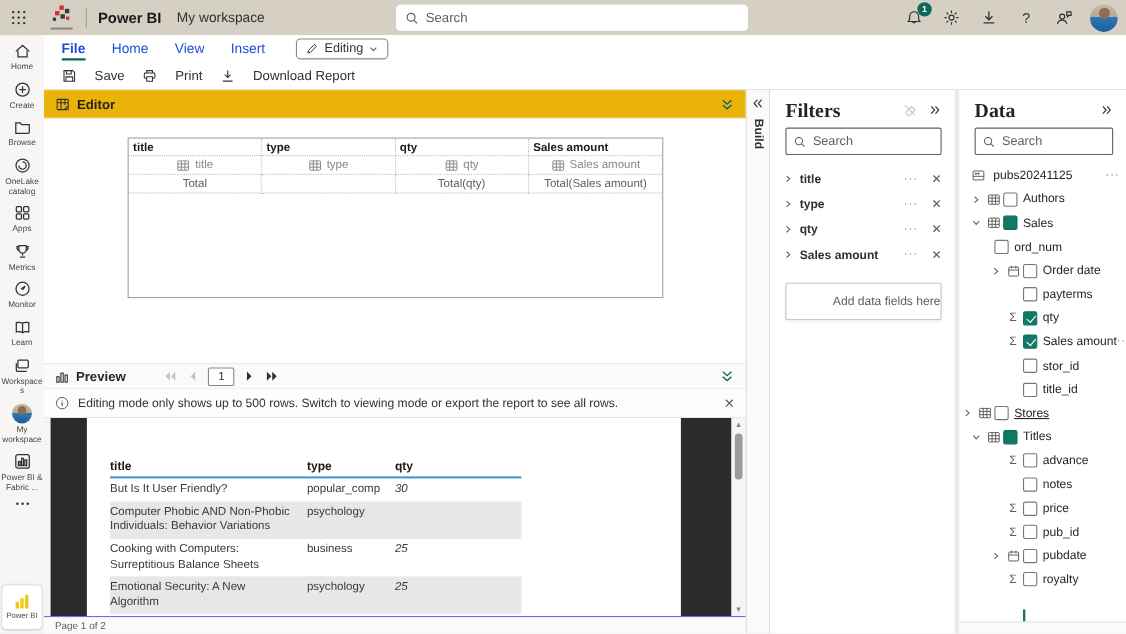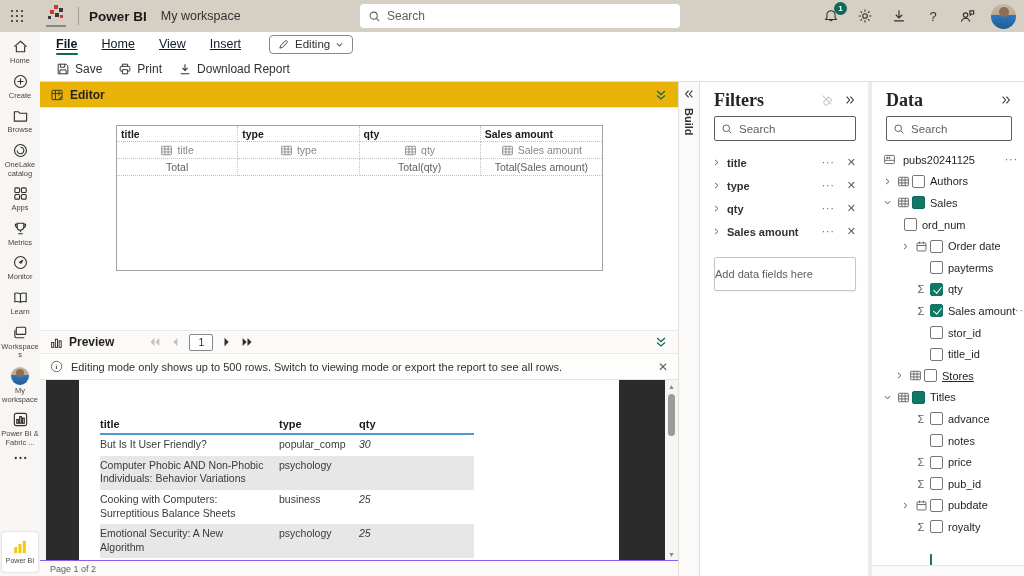--- a/index.html
+++ b/index.html
@@ -31,26 +31,26 @@
   #rail { position:absolute; left:0; top:32px; width:40px; height:544px; background:#f7f6f4; display:flex; flex-direction:column; align-items:center; padding-top:6px; }
   .rail-item { width:38px; display:flex; flex-direction:column; align-items:center; gap:2px; margin-bottom:7px; color:#323130; cursor:pointer; }
   .rail-lbl { font-size:7.5px; color:#484644; text-align:center; line-height:1.15; width:38px; word-wrap:break-word; }
   .rail-ava { width:18px; height:18px; border-radius:50%; background:linear-gradient(180deg,#c9b9a4 0%,#b7a894 45%,#2e77b8 46%,#1f5d96 100%); position:relative; overflow:hidden; }
   .rail-ava::before { content:""; position:absolute; left:5px; top:2px; width:8px; height:8px; border-radius:50%; background:#8c6e55; }
   #rail-bottom { margin-top:auto; margin-bottom:4px; width:36px; height:40px; background:#fff; border-radius:4px; box-shadow:0 0 2px rgba(0,0,0,.25); display:flex; flex-direction:column; align-items:center; justify-content:center; gap:2px; cursor:pointer; }
   #rail-bottom .rail-lbl { font-size:7px; }
 
   
   #menubar { position:absolute; left:40px; top:32px; width:984px; height:24px; background:#fff; display:flex; align-items:center; padding-left:16px; gap:24px; }
-  .menu-tab { font-size:12.5px; color:#0f172a; height:24px; display:flex; align-items:center; cursor:pointer; position:relative;text-decoration:underline; }
+  .menu-tab { font-size:12.5px; color:#1d4ed8; height:24px; display:flex; align-items:center; cursor:pointer; position:relative; }
   .menu-tab.active { font-weight:700; }
   .menu-tab.active::after { content:""; position:absolute; left:0; right:0; bottom:1px; height:2.5px; background:#0c695a; border-radius:2px; }
   #editing-btn { margin-left:4px; height:19px; border:1px solid #8a8886; border-radius:4px; background:#fff; display:flex; align-items:center; gap:5px; padding:0 8px; font-size:11.5px; color:#323130; cursor:pointer; }
   #toolbar { position:absolute; left:40px; top:56px; width:984px; height:26px; background:#fff; border-bottom:1px solid #e1dfdd; display:flex; align-items:center; padding-left:16px; gap:16px; }
-  .tool-btn { display:flex; align-items:center; gap:5px; font-size:12px; color:#323130; cursor:pointer; }
+  .tool-btn { display:flex; align-items:center; gap:16px; font-size:12px; color:#323130; cursor:pointer; }
 
   
   #main { position:absolute; left:40px; top:82px; width:638px; height:494px; background:#fff; }
   #editor-header { position:absolute; left:0; top:0; width:638px; height:26px; background:#eab308; border-bottom:1px solid #eceae7; display:flex; align-items:center; padding:0 10px; gap:6px; }
   .panel-title { font-size:12px; font-weight:700; color:#252423; }
   .collapse-btn { margin-left:auto; cursor:pointer; color:#0c695a; }
   #editor-canvas { position:absolute; left:0; top:26px; width:638px; height:222px; background:#fff; }
   #editor-table { position:absolute; left:76px; top:17px; width:487px; height:146px; border:1px solid #a3a2a0; display:flex; flex-direction:column; }
   .erow { display:grid; grid-template-columns:repeat(4,1fr); }
   .ec { border-right:1px dotted #c3c1bf; border-bottom:1px dotted #c3c1bf; height:16px; display:flex; align-items:center; font-size:10.5px; overflow:hidden; white-space:nowrap; }
@@ -98,21 +98,21 @@
   .panel-head .panel-title { font-size:18px;font-family:Liberation Serif, serif; }
   .panel-head .right { margin-left:auto; display:flex; align-items:center; gap:10px; }
   .searchbox { margin:4px 12px 0 14px; height:25px; border:1px solid #605e5c; border-radius:2px; display:flex; align-items:center; padding:0 6px; gap:6px; color:#605e5c; }
   .searchbox input { border:none; outline:none; width:100%; font-size:11.5px; color:#323130; font-family:inherit; background:transparent; }
   .searchbox input::placeholder { color:#605e5c; }
   #filter-list { margin-top:10px; }
   .filter-row { height:23px; display:flex; align-items:center; padding:0 12px 0 12px; gap:6px; cursor:pointer; }
   .filter-row .f-lbl { font-size:11px; font-weight:600; color:#323130; }
   .filter-row .f-dots { margin-left:auto; color:#605e5c; font-size:10px; letter-spacing:1px; cursor:pointer; }
   .filter-row .f-x { color:#605e5c; font-size:11px; margin-left:6px; cursor:pointer; }
-  #add-fields { margin:14px 12px 0 14px; height:34px; border:1px solid #c8c6c4; border-radius:2px; background:#fff; display:flex; align-items:center; justify-content:flex-start; box-shadow:0 1px 2px rgba(0,0,0,.06); }
+  #add-fields { margin:14px 12px 0 14px; height:34px; border:1px solid #c8c6c4; border-radius:2px; background:#fff; display:flex; align-items:center; justify-content:flex-end; box-shadow:0 1px 2px rgba(0,0,0,.06); }
   #add-fields span { font-size:11px; color:#605e5c; }
 
   #tree { margin-top:8px; position:relative; height:418px; overflow:hidden; }
   .tree-row { height:21.6px; display:flex; align-items:center; cursor:pointer; }
   .tree-row .slot-chev { width:14px; display:flex; justify-content:center; color:#605e5c; flex:none; }
   .tree-row .slot-icon { width:18px; display:flex; justify-content:center; color:#605e5c; flex:none; font-size:11px; }
   .t-lbl { font-size:11px; color:#201f1e; margin-left:5px; white-space:nowrap; }
   .t-dots { margin-left:auto; margin-right:6px; color:#605e5c; font-size:10px; letter-spacing:1px; }
   .cb { width:13px; height:13px; border:1px solid #767674; border-radius:2px; background:#fff; flex:none; position:relative; }
   .cb.checked { background:#117865; border-color:#117865; }
@@ -749,21 +749,21 @@
     <span class="t-lbl">stor_id</span>
 
   </div>
   <div class="tree-row" style="padding-left:26px;">
     <span class="slot-chev"></span>
     <span class="slot-icon"></span>
     <span class="cb "></span>
     <span class="t-lbl">title_id</span>
 
   </div>
-  <div class="tree-row" style="padding-left:20px;text-decoration:underline;">
+  <div class="tree-row" style="padding-left:0;text-decoration:underline;">
     <span class="slot-chev">
             <span class="icn">
               <svg width="9" height="9" viewBox="0 0 12 12" fill="none" stroke="#605e5c" stroke-width="1.3">
                 <path d="m4 2.5 4 3.5-4 3.5"></path>
               </svg>
             </span>
           </span>
     <span class="slot-icon">
             <svg width="13" height="13" viewBox="0 0 16 16" fill="none" stroke="currentColor" stroke-width="1.1">
               <rect x="2" y="2.8" width="12" height="10.4" rx="0.8"></rect>

